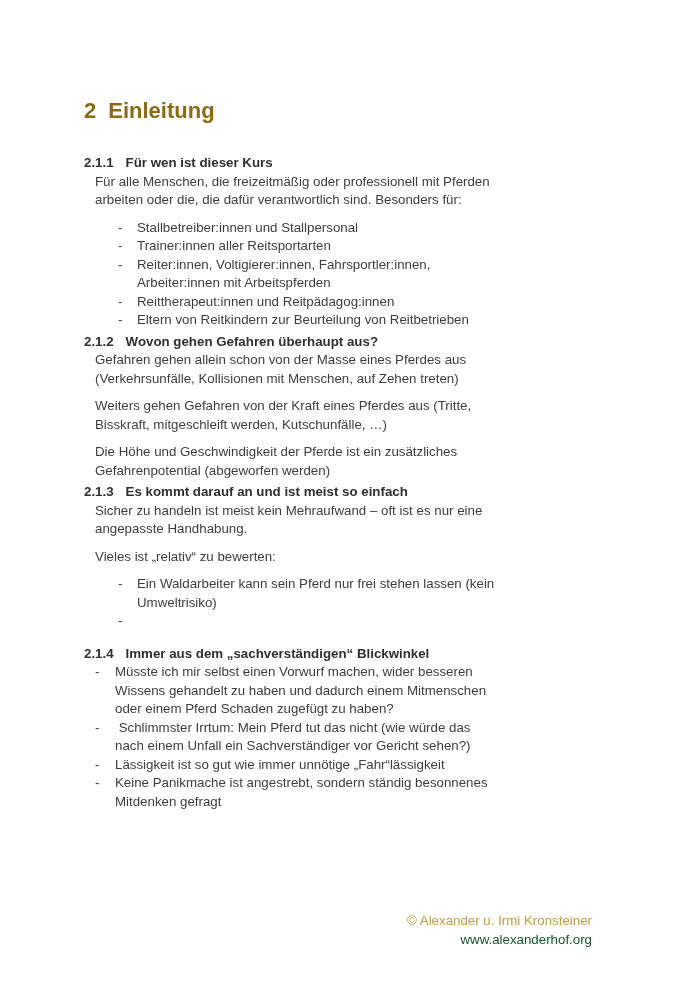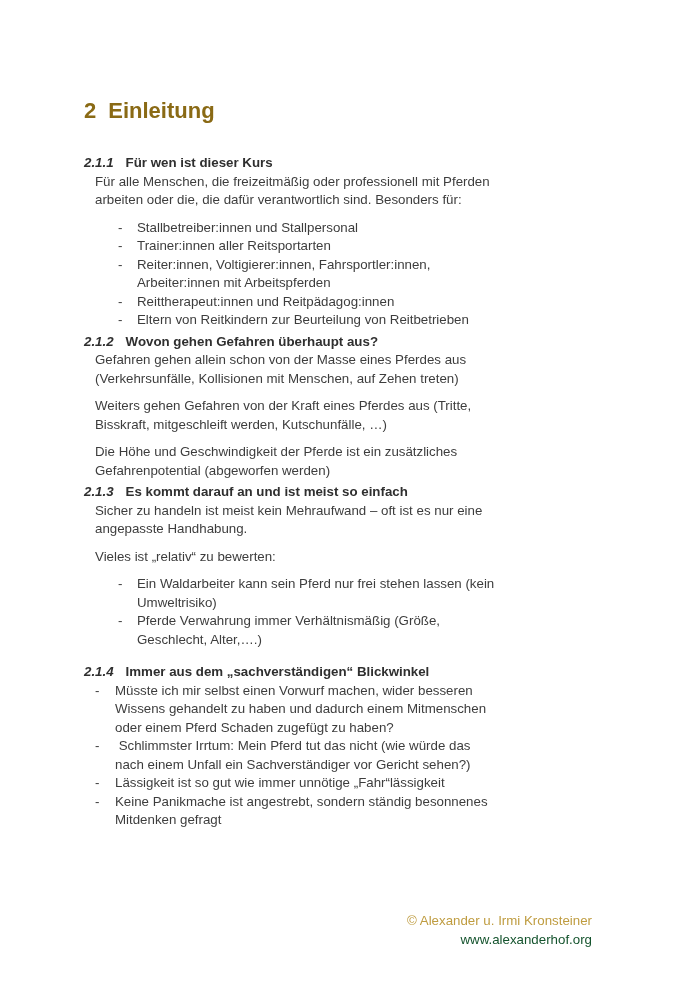--- a/index.html
+++ b/index.html
@@ -26,21 +26,21 @@
     font-weight: bold;
     color: #8a6a15;
   }
   h1.chapter .chnum { margin-right: 12px; }
   section { margin: 0; }
   .shead {
     margin: 3px 0 0 0;
     font-weight: bold;
     color: #2f2f2f;
   }
-  .shead .snum { margin-right: 12px; font-style: italic; }
+  .shead .snum { margin-right: 12px; }
   .section-extra-gap { margin-top: 14px; }
   .para {
     margin: 0 0 9px 11px;
     padding: 0;
   }
   .para:last-child { margin-bottom: 0; }
   .list { margin: 0; }
   .li { display: flex; }
   .list-a .li .dash {
     flex: 0 0 auto;
@@ -117,21 +117,20 @@
     </div>
     <p class="para">Sicher zu handeln ist meist kein Mehraufwand – oft ist es nur eine angepasste Handhabung.</p>
     <p class="para">Vieles ist „relativ“ zu bewerten:</p>
     <div class="list list-a">
       <div class="li">
         <span class="dash">-</span>
         <span class="li-text">Ein Waldarbeiter kann sein Pferd nur frei stehen lassen (kein Umweltrisiko)</span>
       </div>
       <div class="li">
         <span class="dash">-</span>
-        <span class="li-text">Pferde Verwahrung immer Verhältnismäßig (Größe, Geschlecht, Alter,….)</span>
       </div>
     </div>
   </section>
 
   <section class="section-extra-gap">
     <div class="shead">
       <span class="snum">2.1.4</span><span>Immer aus dem „sachverständigen“ Blickwinkel</span>
     </div>
     <div class="list list-b">
       <div class="li">

